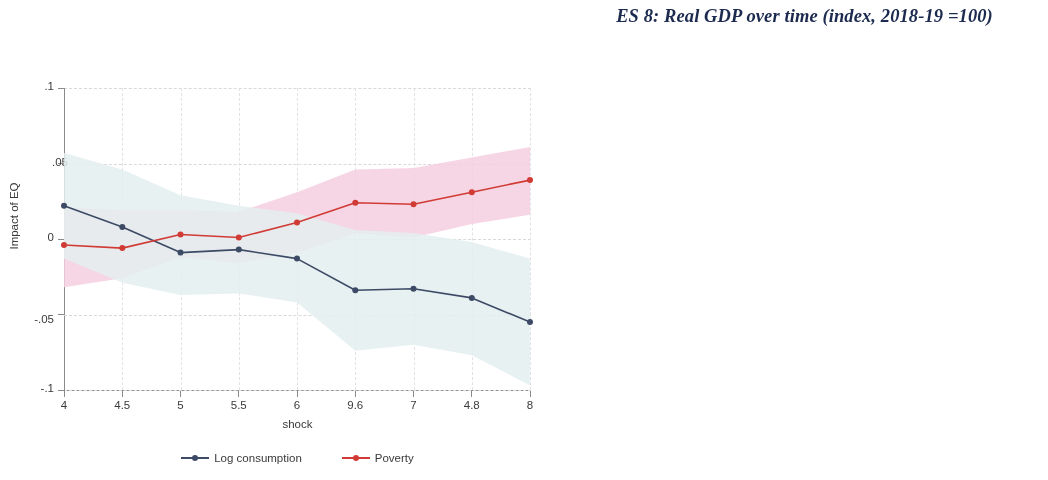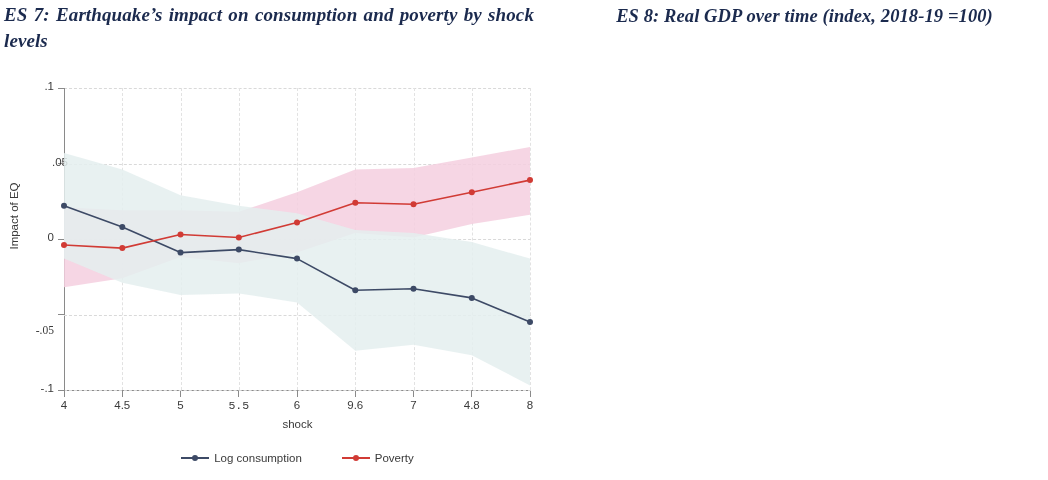--- a/index.html
+++ b/index.html
@@ -71,54 +71,53 @@
   .legL-swatch b{position:absolute;left:11px;top:2px;width:6px;height:6px;border-radius:50%;display:block;}
   svg{display:block;overflow:visible;}
 </style>
 </head>
 <body>
 
 <div class="page">
 
   <div class="panel" id="panel-left">
 
-    <div class="fig-title" id="title-left">ES 7:  Earthquake’s impact on consumption and poverty by shock levels</div>
 
     <div id="chart-left">
 
       <div id="yaxisL"></div>
       <div id="xaxisL"></div>
 
       <div id="gridsL">
           <div class="gridL" style="top: 28px;"></div>
           <div class="ytickL" style="top: 27.5px;"></div>
           <div class="ytickL-lbl" style="top: 20px; left: 14px; right: auto;">.1</div>
           <div class="gridL" style="top: 103.5px;"></div>
           <div class="ytickL" style="top: 103px;"></div>
           <div class="ytickL-lbl" style="top: 95.5px; left: 28px; right: auto;">.05</div>
           <div class="gridL" style="top: 179px;"></div>
           <div class="ytickL" style="top: 178.5px;"></div>
           <div class="ytickL-lbl" style="top: 171px; left: 14px; right: auto;">0</div>
           <div class="gridL" style="top: 254.5px;"></div>
           <div class="ytickL" style="top: 254px;"></div>
-          <div class="ytickL-lbl" style="top: 264px; left: 14px; right: auto; font-family: Liberation Serif, serif;">-.05</div>
+          <div class="ytickL-lbl" style="top: 253px; left: 14px; right: auto;">-.05</div>
           <div class="gridL" style="top: 330px;"></div>
           <div class="ytickL" style="top: 329.5px;"></div>
           <div class="ytickL-lbl" style="top: 322px; left: 14px; right: auto;">-.1</div>
           <div class="xtickL" style="left: 63.5px;"></div>
           <div class="xtickL-lbl" style="left: 44px;">4</div>
           <div class="vgridL" style="left: 122.25px;"></div>
           <div class="xtickL" style="left: 121.75px;"></div>
           <div class="xtickL-lbl" style="left: 102.25px;">4.5</div>
           <div class="vgridL" style="left: 180.5px;"></div>
           <div class="xtickL" style="left: 180px;"></div>
           <div class="xtickL-lbl" style="left: 160.5px;">5</div>
           <div class="vgridL" style="left: 238.75px;"></div>
           <div class="xtickL" style="left: 238.25px;"></div>
-          <div class="xtickL-lbl" style="left: 218.75px; font-family: Liberation Mono, monospace;">5.5</div>
+          <div class="xtickL-lbl" style="left: 218.75px;">5.5</div>
           <div class="vgridL" style="left: 297px;"></div>
           <div class="xtickL" style="left: 296.5px;"></div>
           <div class="xtickL-lbl" style="left: 277px;">6</div>
           <div class="vgridL" style="left: 355.25px;"></div>
           <div class="xtickL" style="left: 354.75px;"></div>
           <div class="xtickL-lbl" style="left: 335.25px;">9.6</div>
           <div class="vgridL" style="left: 413.5px;"></div>
           <div class="xtickL" style="left: 413px;"></div>
           <div class="xtickL-lbl" style="left: 393.5px;">7</div>
           <div class="vgridL" style="left: 471.75px;"></div>

